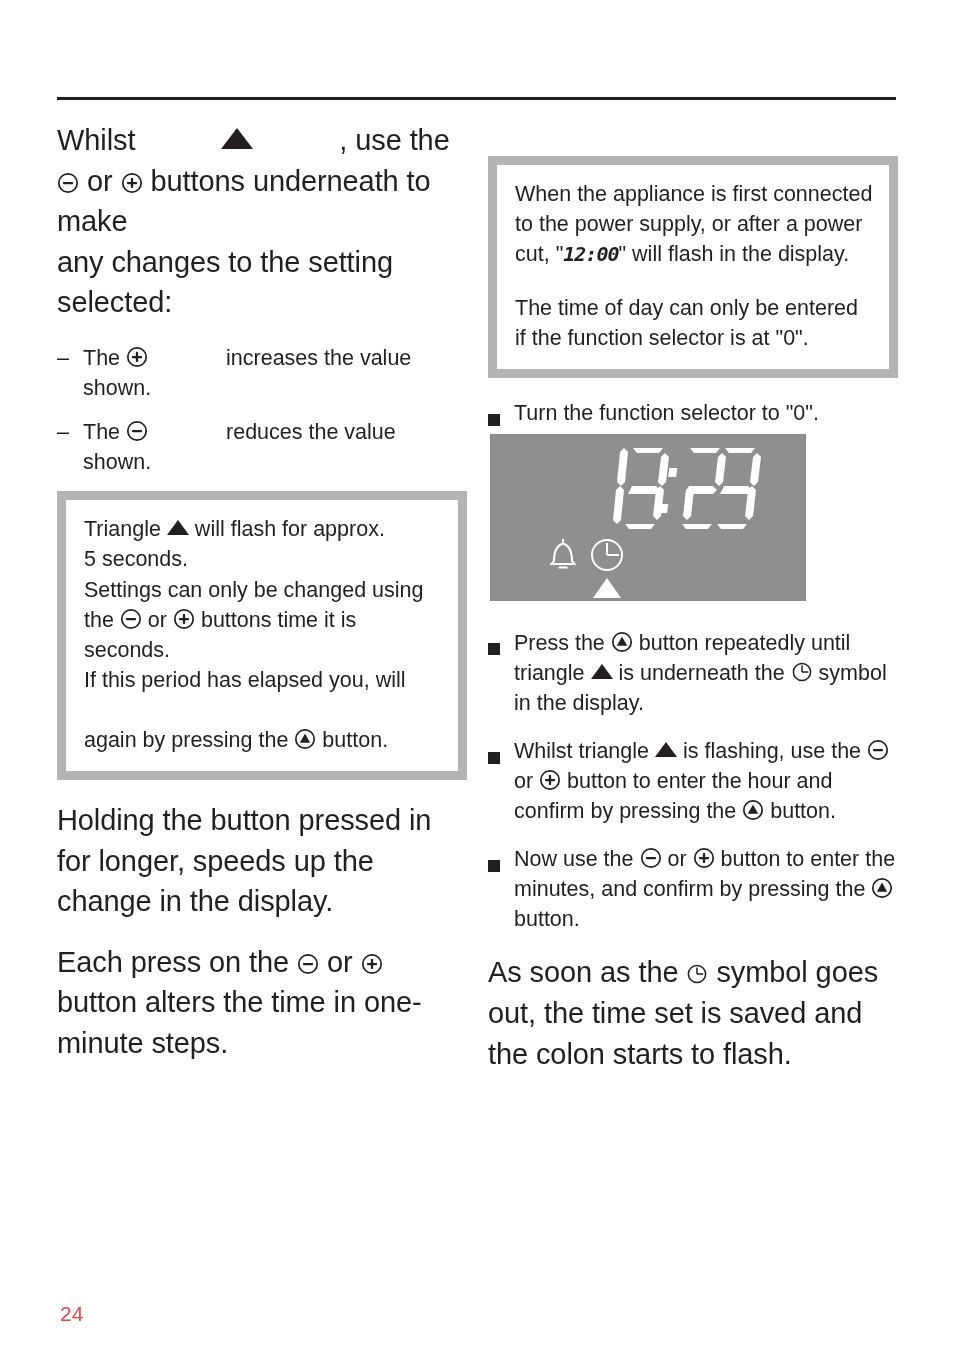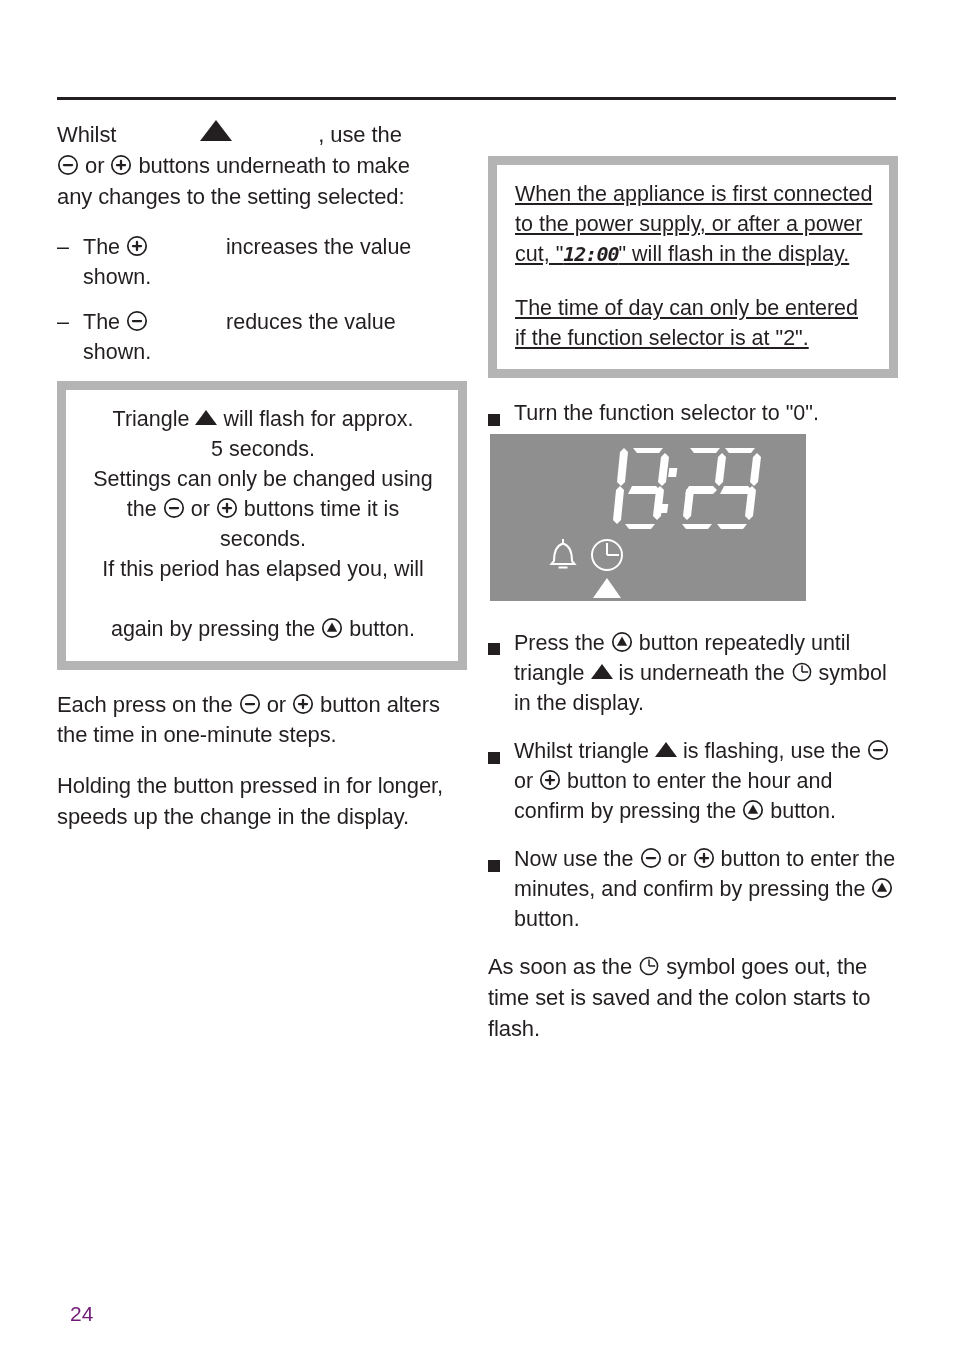--- a/index.html
+++ b/index.html
@@ -35,21 +35,21 @@
   .col {
     position: absolute;
     top: 120px;
     width: 410px;
   }
   .col-left  { left: 57px; }
   .col-right { left: 488px; }
 
   p.para {
     margin: 0 0 20px 0;
-    font-size: 22px;
+    font-size: 29px;
     line-height: 1.40;
     letter-spacing: -0.1px;
   }
 
   
   .dash-item {
     display: flex;
     margin: 0 0 14px 0;
     font-size: 21.5px;
     line-height: 1.40;
@@ -196,21 +196,21 @@
       <span class="body">
         <span>The</span>
         <span class="sym"><svg width="22" height="22" viewBox="0 0 22 22">
               <circle cx="11" cy="11" r="9.2" fill="none" stroke="#231f20" stroke-width="1.7"></circle>
               <rect x="5.8" y="9.9" width="10.4" height="2.3" rx="1.1" fill="#231f20"></rect>
             </svg></span><span class="spacer-inline" style="width:78px"></span><span>reduces the value</span><br>
         <span>shown.</span>
       </span>
     </div>
 
-    <div class="note-box" style="margin-top:14px;text-align:center;">
+    <div class="note-box" style="margin-top:14px;">
       <p>
         <span>Triangle</span>
         <span class="tri-solid"></span>
         <span>will flash for approx.</span><br>
         <span>5 seconds.</span><br>
         <span>Settings can only be changed using</span><br>
         <span>the</span>
         <span class="sym"><svg width="22" height="22" viewBox="0 0 22 22">
               <circle cx="11" cy="11" r="9.2" fill="none" stroke="#231f20" stroke-width="1.7"></circle>
               <rect x="5.8" y="9.9" width="10.4" height="2.3" rx="1.1" fill="#231f20"></rect>
@@ -226,45 +226,45 @@
         <span>If this period has elapsed you, will</span><br>
         <br>
         <span>again by pressing the</span>
         <span class="sym"><svg width="22" height="22" viewBox="0 0 22 22">
               <circle cx="11" cy="11" r="9.2" fill="none" stroke="#231f20" stroke-width="1.7"></circle>
               <polygon points="11,5.6 16.2,14.8 5.8,14.8" fill="#231f20"></polygon>
             </svg></span>
         <span>button.</span>
       </p>
     </div>
+
+    <p class="para">Holding the button pressed in for longer, speeds up the change in the display.</p>
 
     <p class="para">
       <span>Each press on the</span>
       <span class="sym"><svg width="22" height="22" viewBox="0 0 22 22">
             <circle cx="11" cy="11" r="9.2" fill="none" stroke="#231f20" stroke-width="1.7"></circle>
             <rect x="5.8" y="9.9" width="10.4" height="2.3" rx="1.1" fill="#231f20"></rect>
           </svg></span>
       <span>or</span>
       <span class="sym"><svg width="22" height="22" viewBox="0 0 22 22">
             <circle cx="11" cy="11" r="9.2" fill="none" stroke="#231f20" stroke-width="1.7"></circle>
             <rect x="5.8" y="9.9" width="10.4" height="2.3" rx="1.1" fill="#231f20"></rect>
             <rect x="9.85" y="5.8" width="2.3" height="10.4" rx="1.1" fill="#231f20"></rect>
           </svg></span>
       <span>button alters the time in one-minute steps.</span>
     </p>
 
-    <p class="para">Holding the button pressed in for longer, speeds up the change in the display.</p>
-
   </div>
 
   <div class="col col-right">
 
-    <div class="note-box" style="margin-top:36px;text-decoration:underline;">
+    <div class="note-box" style="margin-top:36px;">
       <p><span>When the appliance is first connected to the power supply, or after a power cut, "</span><span class="seg-text">12:00</span><span>" will flash in the display.</span></p>
-      <p>The time of day can only be entered if the function selector is at "2".</p>
+      <p>The time of day can only be entered if the function selector is at "0".</p>
     </div>
 
     <div class="sq-item" style="margin-top:18px;">
       <span class="marker"><i></i></span>
       <span class="body">Turn the function selector to "0".</span>
     </div>
 
     <div style="height:180px"></div>
 
     <div class="sq-item">
@@ -389,15 +389,15 @@
         <g>
           <circle cx="62" cy="23" r="15" fill="none" stroke="#ffffff" stroke-width="2"></circle>
           <path d="M62 23 L62 11 M62 23 L74 23" stroke="#ffffff" stroke-width="2" fill="none"></path>
         </g>
 
         <polygon points="62,46 76,66 48,66" fill="#ffffff"></polygon>
       </svg>
     </div>
   </div>
 
-  <div style="position:absolute;left:70px;top:1302px;font-size:21px;color:#701a75;">24</div>
+  <div style="position:absolute;left:60px;top:1302px;font-size:21px;color:#ef4444;">24</div>
 
 </div>
 
 </body></html>

